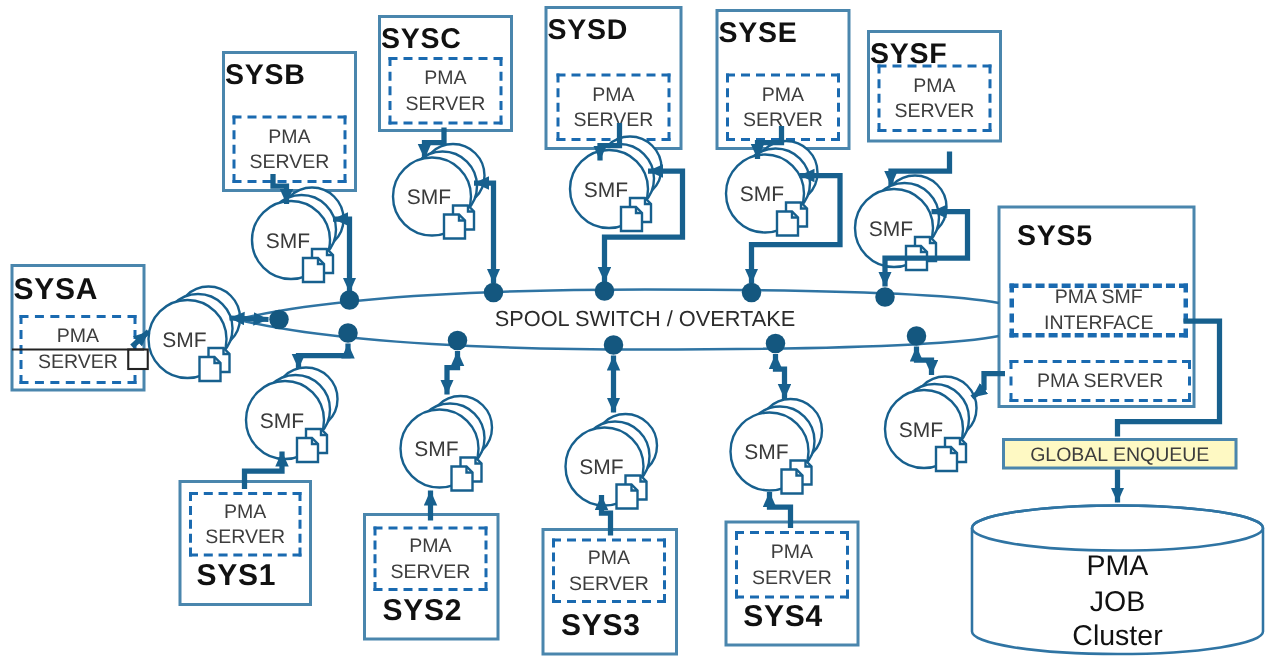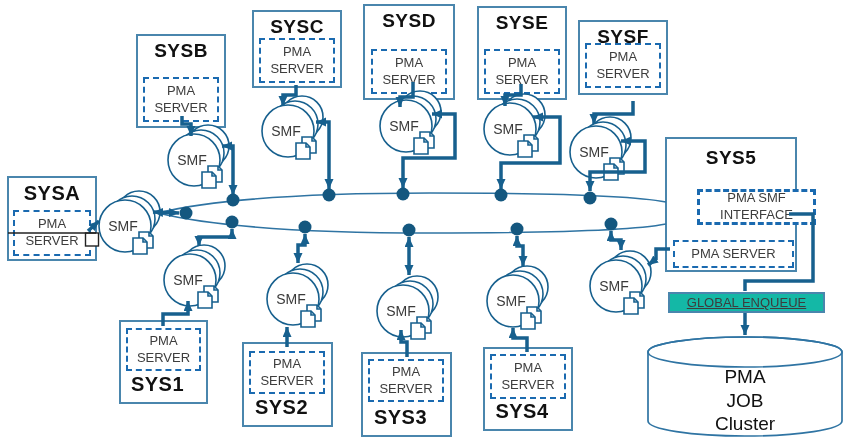--- a/index.html
+++ b/index.html
@@ -1,50 +1,50 @@
 <!DOCTYPE html>
 <html><head>
 <meta charset="utf-8">
 <style>
   html,body{margin:0;padding:0;background:#fff;}
   #stage{position:relative;width:845px;height:438px;background:#fff;overflow:hidden;
          font-family:"Liberation Sans",sans-serif;}
   .sysbox{position:absolute;border:2px solid #4a86ad;background:#fff;box-sizing:border-box;}
-  .btitle{position:absolute;left:0;right:0;top:4px;text-align:center;font-weight:bold;
+  .btitle{position:absolute;left:0;right:0;top:4px;font-weight:bold;
           font-size:19px;color:#111;letter-spacing:0.5px;}
   .btitle-bottom{position:absolute;left:0;right:12px;bottom:6px;text-align:center;font-weight:bold;
           font-size:20px;color:#111;letter-spacing:0.5px;}
   .dashbox{position:absolute;border:2px dashed #1a6ab0;background:#fff;box-sizing:border-box;
           display:flex;flex-direction:column;align-items:center;justify-content:center;
           font-size:13px;line-height:1.3;color:#3d3d3d;text-align:center;}
   .dashbox.thick{border-width:3px;}
   .plain{position:absolute;color:#3d3d3d;}
   #center-label{left:318px;top:205px;width:224px;text-align:center;font-size:14.5px;color:#2b2b2b;}
   #ge-box{position:absolute;left:668px;top:292px;width:157px;height:21px;border:2px solid #4a86ad;
-          background:#14b8a6;box-sizing:border-box;display:flex;align-items:center;justify-content:center;
-          font-size:13px;color:#3d3d3d;text-decoration:underline;}
+          background:#fef9c3;box-sizing:border-box;display:flex;align-items:center;justify-content:center;
+          font-size:13px;color:#3d3d3d;}
   svg.overlay{position:absolute;left:0;top:0;pointer-events:none;}
   svg text{font-family:"Liberation Sans",sans-serif;}
   .smf-txt{font-size:14px;fill:#3a3a3a;}
   .cyl-txt{font-size:19px;fill:#111;}
 </style>
 </head>
 <body>
 
 <div id="stage">
 
   <div class="sysbox" style="left:7px;top:176px;width:90px;height:85px;">
     <div class="btitle" style="font-size:20px;">SYSA</div>
     <div class="dashbox" style="left:4px;right:4px;bottom:3px;height:46px;">
       <span>PMA</span>
       <span>SERVER</span>
     </div>
   </div>
 
-  <div class="sysbox" style="left:136px;top:34px;width:90px;height:94px;">
+  <div class="sysbox" style="left:148px;top:34px;width:90px;height:94px;">
     <div class="btitle">SYSB</div>
     <div class="dashbox" style="left:5px;right:5px;bottom:4px;height:45px;">
       <span>PMA</span>
       <span>SERVER</span>
     </div>
   </div>
 
   <div class="sysbox" style="left:252px;top:10px;width:90px;height:78px;">
     <div class="btitle">SYSC</div>
     <div class="dashbox" style="left:5px;right:5px;bottom:3px;height:45px;">
@@ -71,22 +71,22 @@
 
   <div class="sysbox" style="left:578px;top:20px;width:90px;height:75px;">
     <div class="btitle">SYSF</div>
     <div class="dashbox" style="left:5px;right:5px;bottom:5px;height:45px;">
       <span>PMA</span>
       <span>SERVER</span>
     </div>
   </div>
 
   <div class="sysbox" style="left:665px;top:137px;width:132px;height:135px;">
-    <div class="btitle" style="top:8px;">SYS5</div>
-    <div class="dashbox thick" style="left:6px;width:119px;top:50px;height:36px;margin-left:24px;">
+    <div class="btitle" style="top:8px;margin-left:11px;">SYS5</div>
+    <div class="dashbox thick" style="left:6px;width:119px;top:50px;height:36px;">
       <span>PMA SMF</span>
       <span>INTERFACE</span>
     </div>
     <div class="dashbox" style="left:6px;width:121px;top:101px;height:28px;">
       <span>PMA SERVER</span>
     </div>
   </div>
 
   <div class="sysbox" style="left:119px;top:320px;width:89px;height:84px;">
     <div class="dashbox" style="left:5px;right:5px;top:6px;height:43px;">
@@ -117,20 +117,21 @@
       <span>PMA</span>
       <span>SERVER</span>
     </div>
     <div class="btitle-bottom">SYS4</div>
   </div>
 
   <div id="ge-box">
     <span>GLOBAL ENQUEUE</span>
   </div>
 
+  <div class="plain" id="center-label">SPOOL SWITCH / OVERTAKE</div>
 
   <svg class="overlay" width="845" height="438" viewBox="0 0 845 438">
     <defs>
       <marker id="ah" markerUnits="userSpaceOnUse" markerWidth="11" markerHeight="10" refX="10" refY="4.5" orient="auto-start-reverse">
         <path d="M0,0 L10,4.5 L0,9 Z" fill="#17608e"></path>
       </marker>
       <g id="smf-shape" fill="#ffffff" stroke="#17608e" stroke-width="1.6">
         <circle cx="14" cy="-14" r="21"></circle>
         <circle cx="7" cy="-7" r="23"></circle>
         <circle cx="0" cy="0" r="26"></circle>

